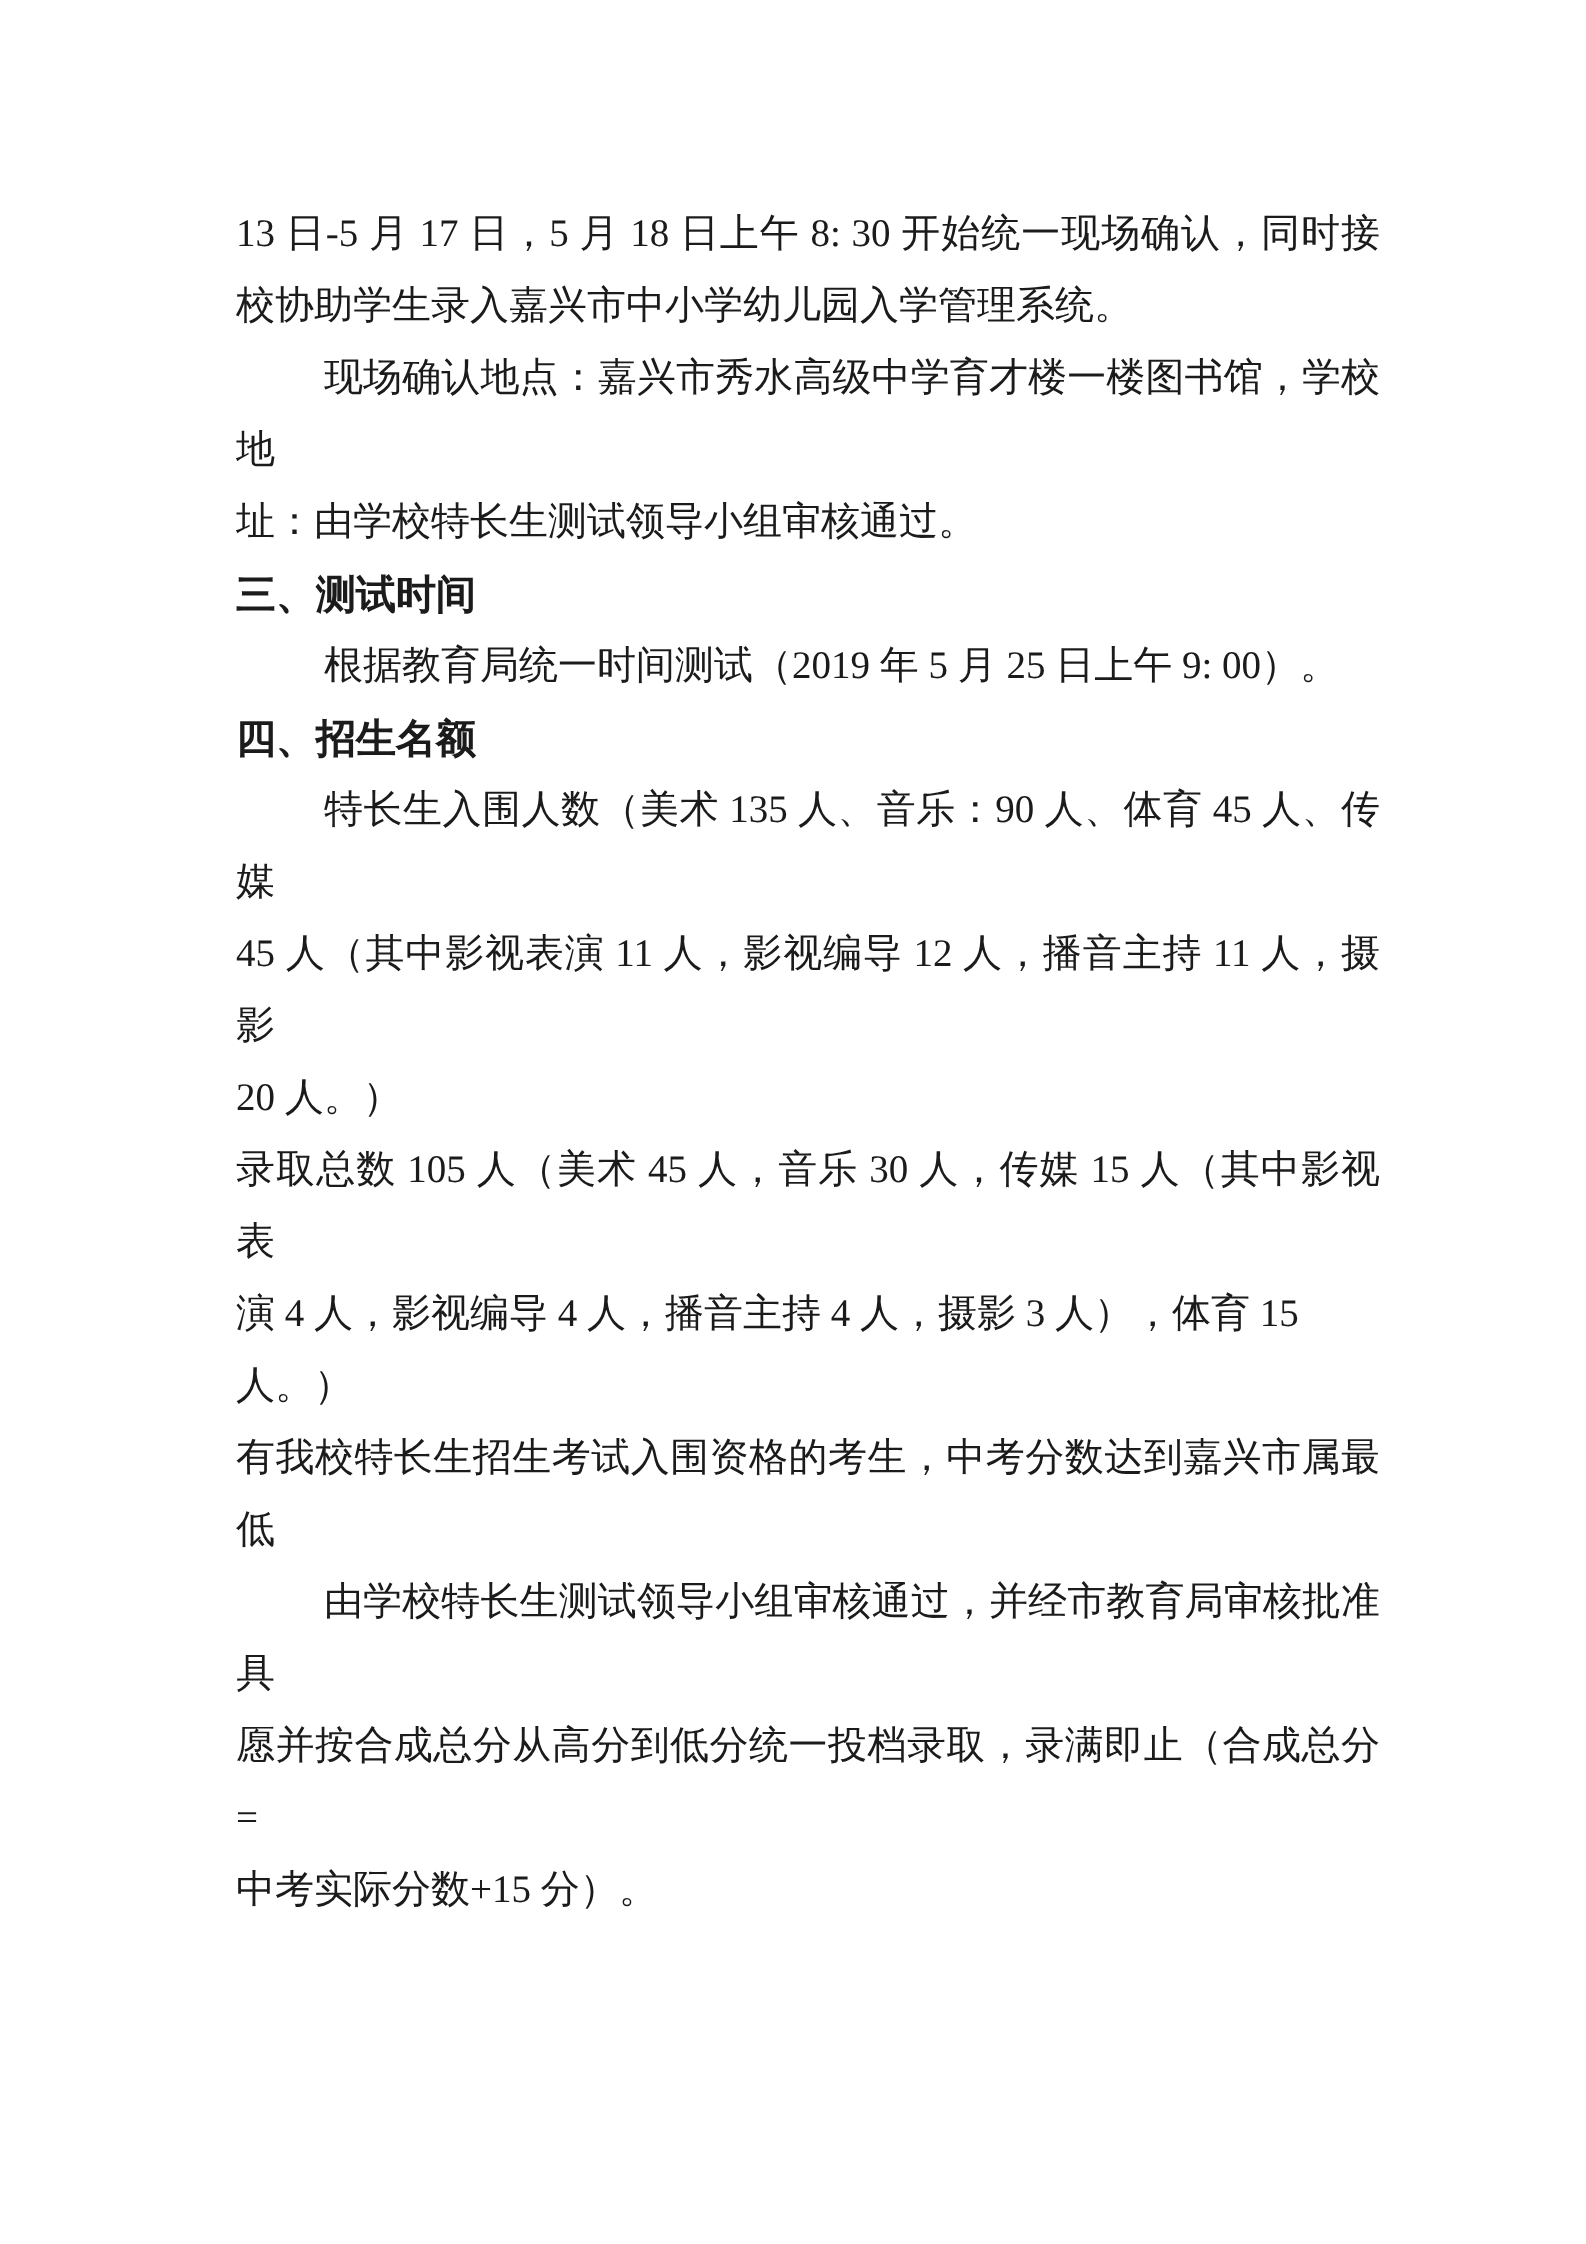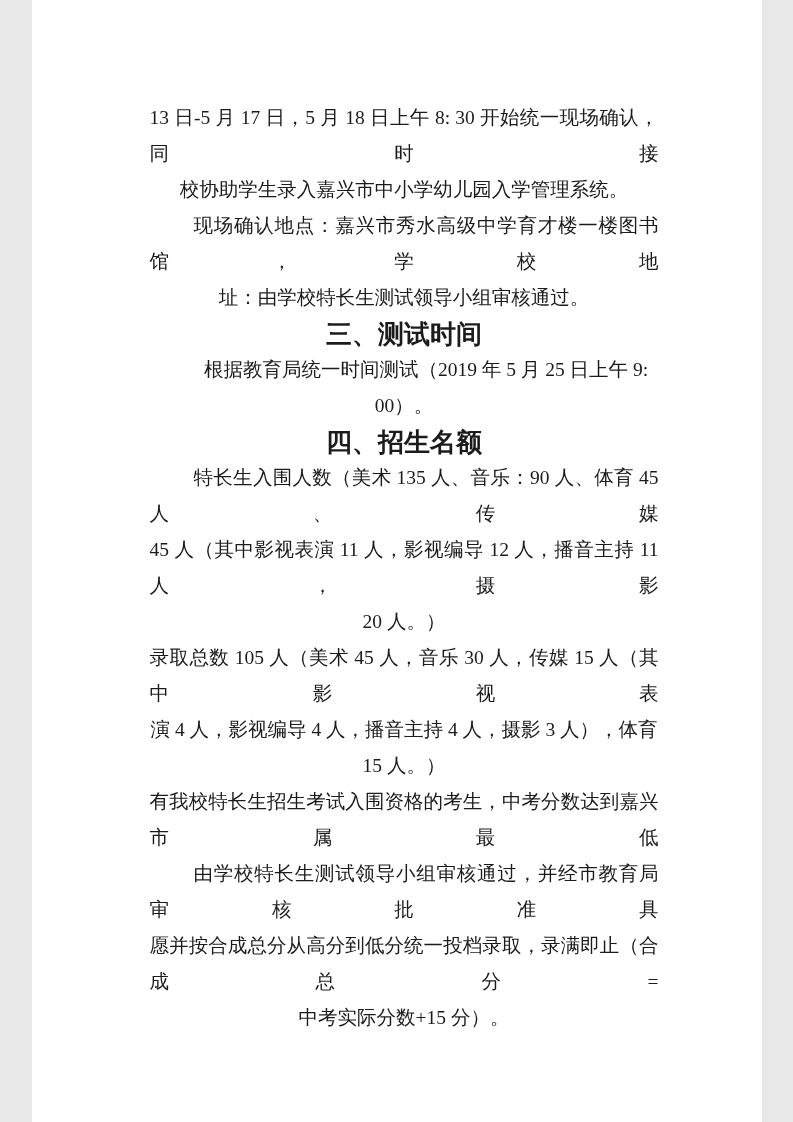--- a/index.html
+++ b/index.html
@@ -1,42 +1,41 @@
 <!DOCTYPE html>
 <html><head>
 <meta charset="utf-8">
 <style>
   html, body { margin: 0; padding: 0; background: #e8e8e8; }
   .page {
     position: relative;
-    width: 730px;
+    width: 793px;
     height: 1122px;
     margin: 0 auto;
     background: #ffffff;
     box-sizing: border-box;
     padding: 100px 103px 0 118px;
     font-family: "Liberation Serif", "DejaVu Serif", serif;
     font-size: 19.5px;
     color: #1b1b1b;
     overflow: hidden;
   }
   .line {
     line-height: 36px;
     min-height: 36px;
-    text-align: center;
   }
   .fill {
     text-align: justify;
     text-align-last: justify;
   }
   .indent { text-indent: 44px; }
   .heading {
     font-family: "Liberation Sans", "DejaVu Sans", sans-serif;
     font-weight: bold;
-    font-size: 26px;
+    font-size: 20px;
   }
 </style>
 </head>
 <body>
 
 <div class="page">
 
   <div class="line fill">13 日-5 月 17 日，5 月 18 日上午 8: 30 开始统一现场确认，同时接</div>
   <div class="line">校协助学生录入嘉兴市中小学幼儿园入学管理系统。</div>
 

